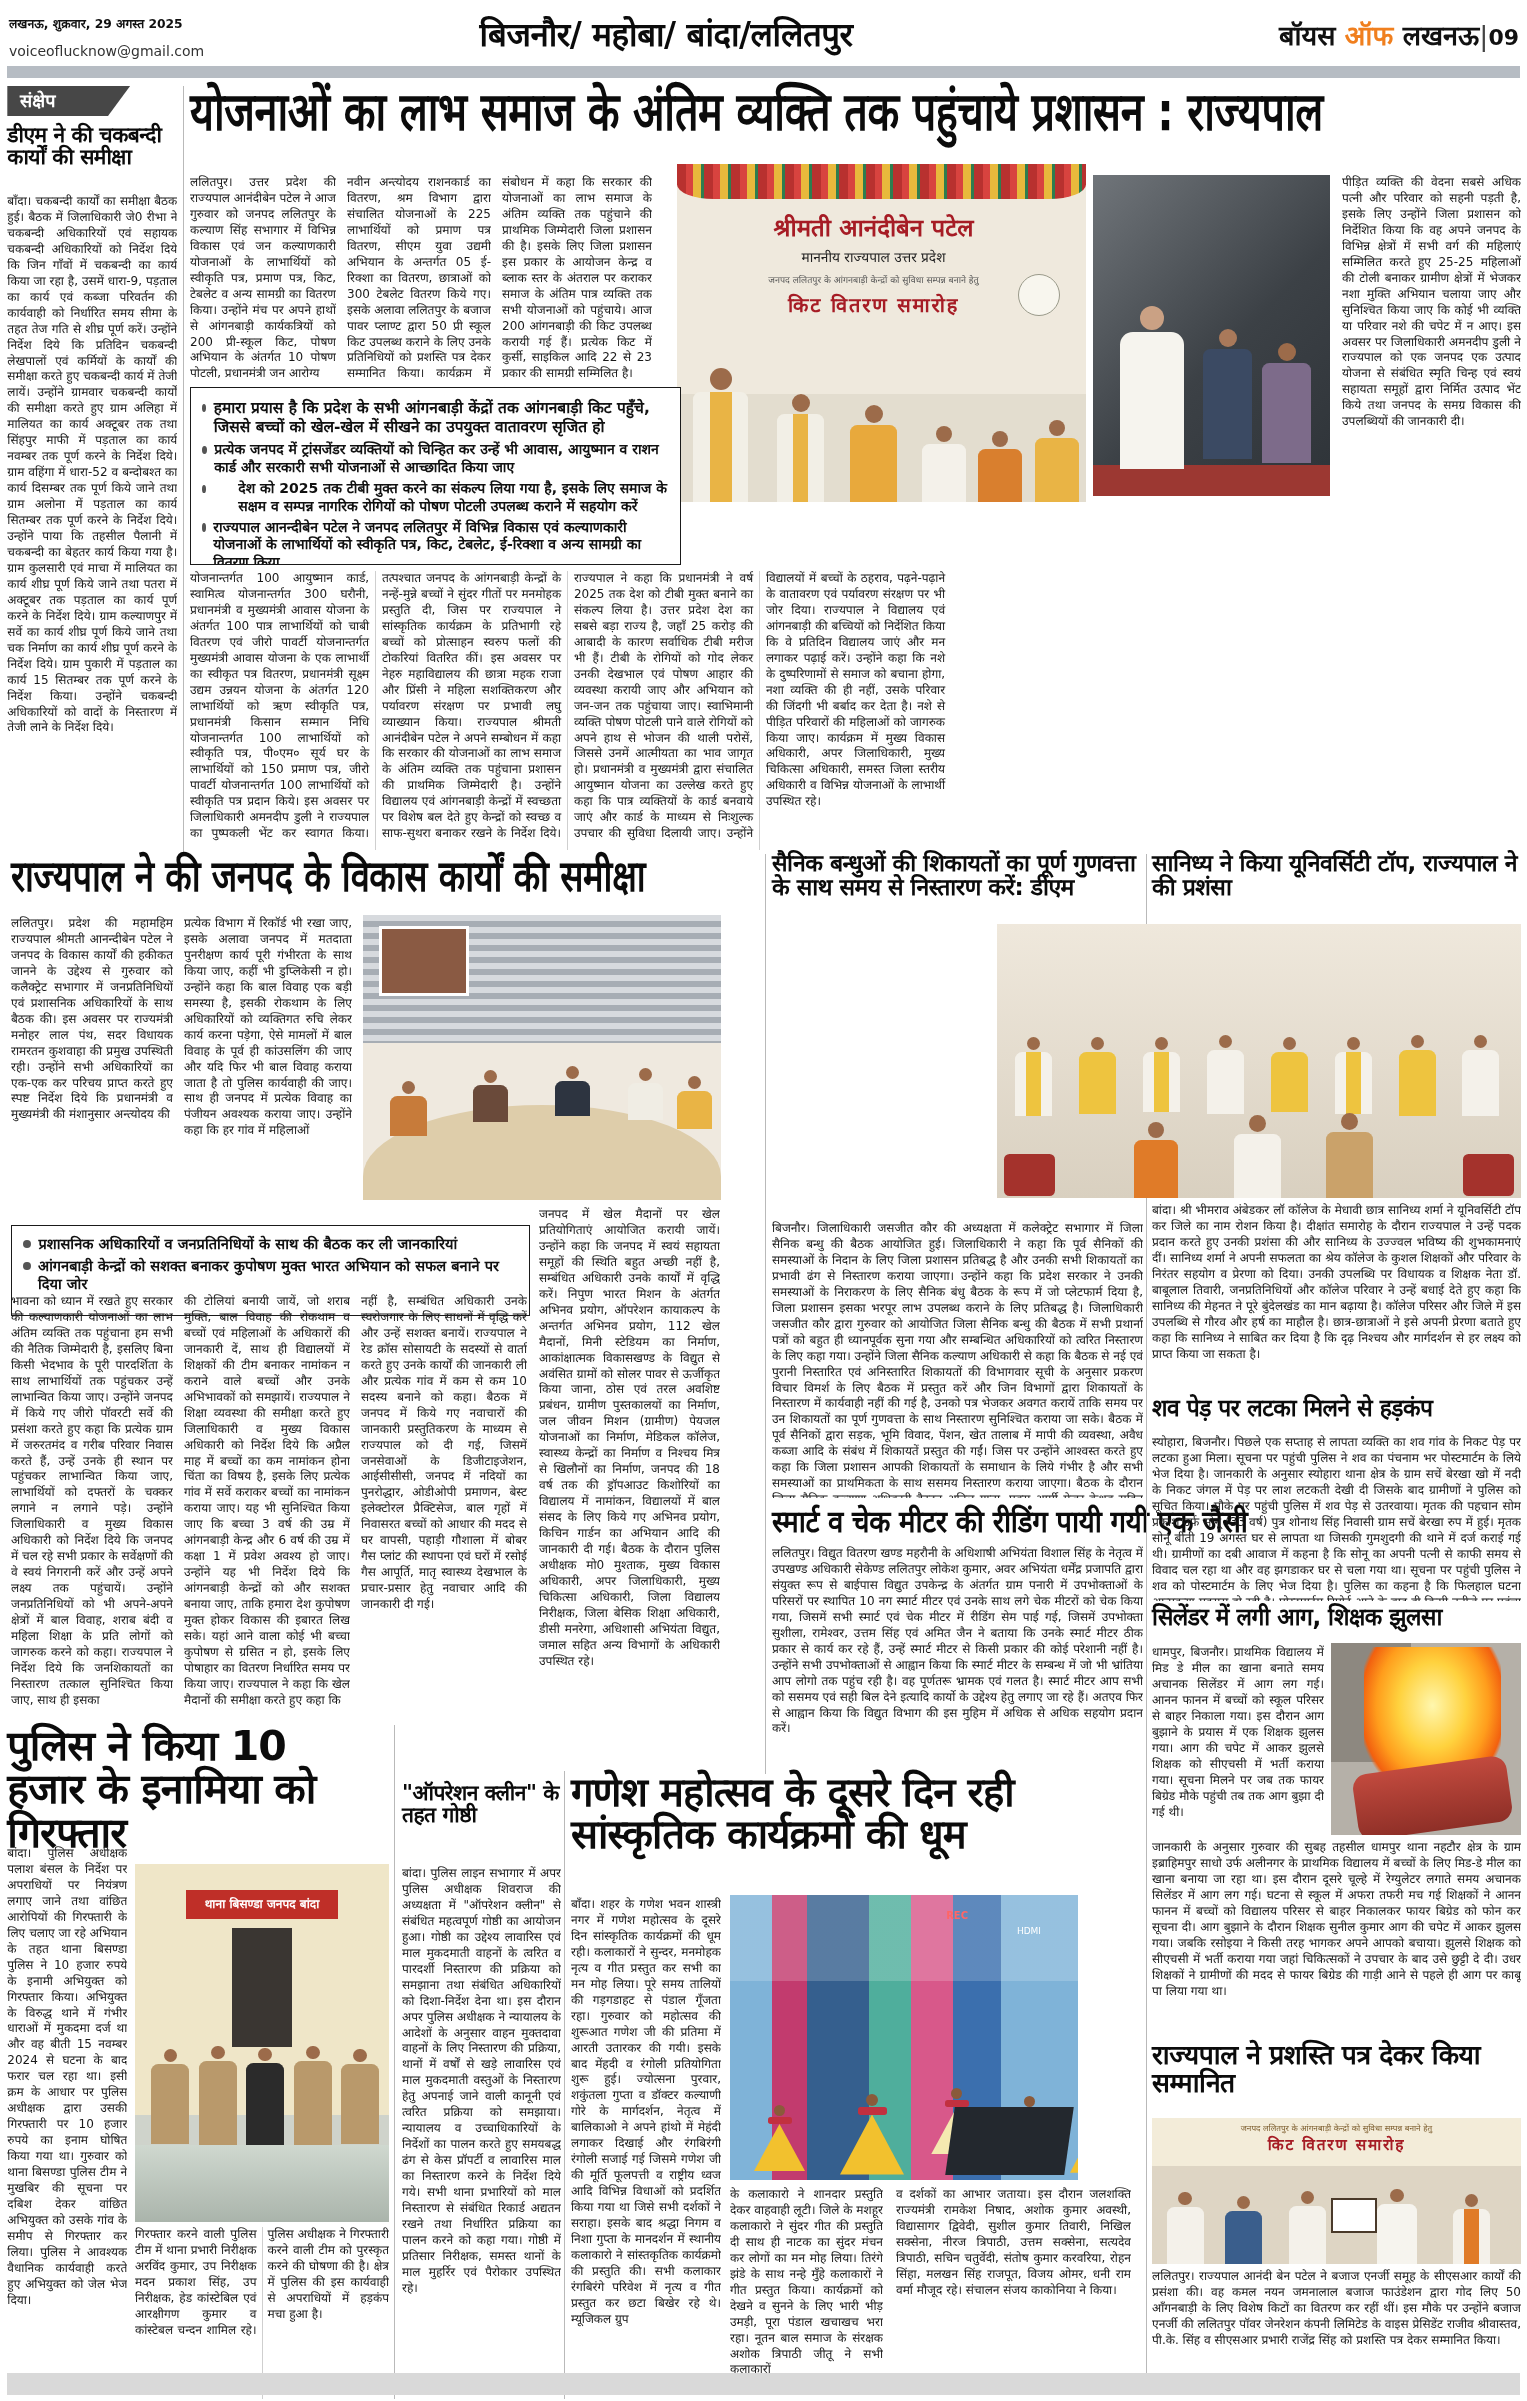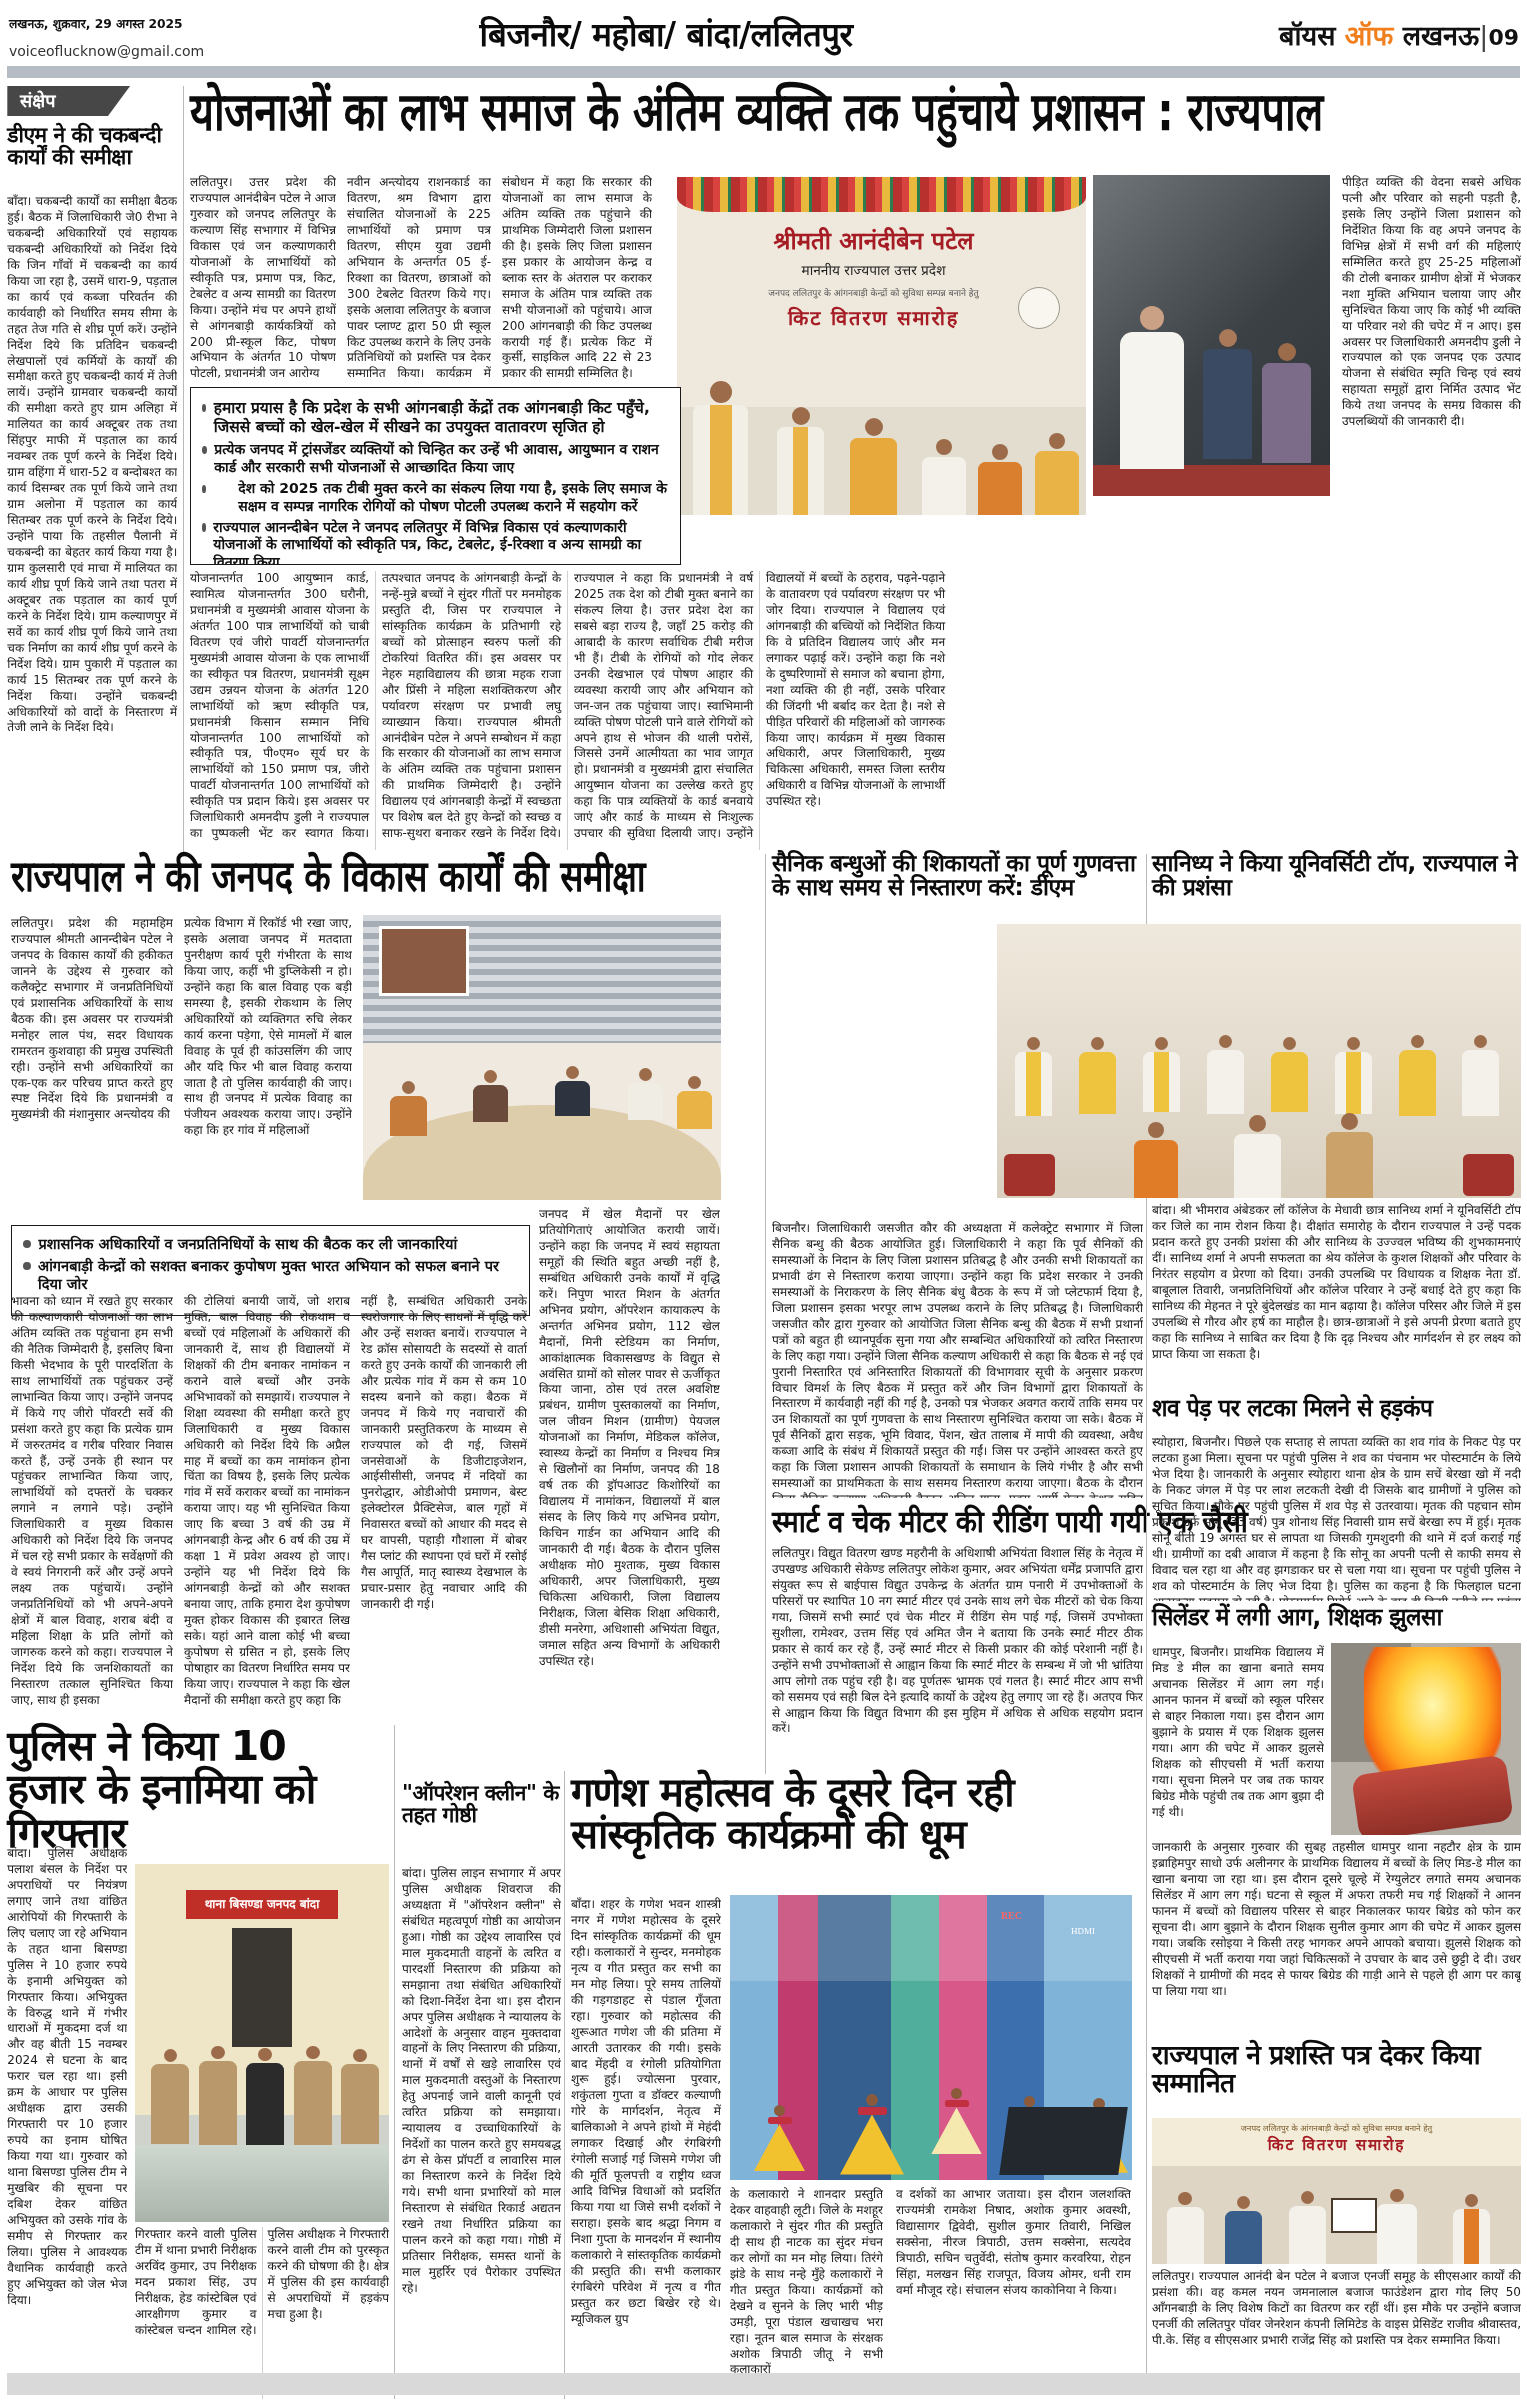--- a/index.html
+++ b/index.html
@@ -43,21 +43,21 @@
   <div class="abs bt" style="left:7.3px;top:194px;width:170px;height:660px;">बाँदा। चकबन्दी कार्यों का समीक्षा बैठक हुई। बैठक में जिलाधिकारी जे0 रीभा ने चकबन्दी अधिकारियों एवं सहायक चकबन्दी अधिकारियों को निर्देश दिये कि जिन गाँवों में चकबन्दी का कार्य किया जा रहा है, उसमें धारा-9, पड़ताल का कार्य एवं कब्जा परिवर्तन की कार्यवाही को निर्धारित समय सीमा के तहत तेज गति से शीघ्र पूर्ण करें। उन्होंने निर्देश दिये कि प्रतिदिन चकबन्दी लेखपालों एवं कर्मियों के कार्यों की समीक्षा करते हुए चकबन्दी कार्य में तेजी लायें। उन्होंने ग्रामवार चकबन्दी कार्यों की समीक्षा करते हुए ग्राम अलिहा में मालियत का कार्य अक्टूबर तक तथा सिंहपुर माफी में पड़ताल का कार्य नवम्बर तक पूर्ण करने के निर्देश दिये। ग्राम वहिंगा में धारा-52 व बन्दोबश्त का कार्य दिसम्बर तक पूर्ण किये जाने तथा ग्राम अलोना में पड़ताल का कार्य सितम्बर तक पूर्ण करने के निर्देश दिये। उन्होंने पाया कि तहसील पैलानी में चकबन्दी का बेहतर कार्य किया गया है। ग्राम कुलसारी एवं माचा में मालियत का कार्य शीघ्र पूर्ण किये जाने तथा पतरा में अक्टूबर तक पड़ताल का कार्य पूर्ण करने के निर्देश दिये। ग्राम कल्याणपुर में सर्वे का कार्य शीघ्र पूर्ण किये जाने तथा चक निर्माण का कार्य शीघ्र पूर्ण करने के निर्देश दिये। ग्राम पुकारी में पड़ताल का कार्य 15 सितम्बर तक पूर्ण करने के निर्देश किया। उन्होंने चकबन्दी अधिकारियों को वादों के निस्तारण में तेजी लाने के निर्देश दिये।</div>
   <div class="rule-v" style="left:183px;top:86px;height:768px;"></div>
 
   <div class="abs hl" style="left:190px;top:84px;width:1333px;height:80px;font-size:53px;">
     <span class="cond" style="transform:scaleX(0.78);">योजनाओं का लाभ समाज के अंतिम व्यक्ति तक पहुंचाये प्रशासन : राज्यपाल</span>
   </div>
   <div class="abs bt" style="left:190px;top:175px;width:146px;height:204px;">ललितपुर। उत्तर प्रदेश की राज्यपाल आनंदीबेन पटेल ने आज गुरुवार को जनपद ललितपुर के कल्याण सिंह सभागार में विभिन्न विकास एवं जन कल्याणकारी योजनाओं के लाभार्थियों को स्वीकृति पत्र, प्रमाण पत्र, किट, टेबलेट व अन्य सामग्री का वितरण किया। उन्होंने मंच पर अपने हाथों से आंगनबाड़ी कार्यकत्रियों को 200 प्री-स्कूल किट, पोषण अभियान के अंतर्गत 10 पोषण पोटली, प्रधानमंत्री जन आरोग्य</div>
   <div class="abs bt" style="left:347px;top:175px;width:144px;height:204px;">नवीन अन्त्योदय राशनकार्ड का वितरण, श्रम विभाग द्वारा संचालित योजनाओं के 225 लाभार्थियों को प्रमाण पत्र वितरण, सीएम युवा उद्यमी अभियान के अन्तर्गत 05 ई-रिक्शा का वितरण, छात्राओं को 300 टेबलेट वितरण किये गए। इसके अलावा ललितपुर के बजाज पावर प्लाण्ट द्वारा 50 प्री स्कूल किट उपलब्ध कराने के लिए उनके प्रतिनिधियों को प्रशस्ति पत्र देकर सम्मानित किया। कार्यक्रम में जिलाधिकारी</div>
   <div class="abs bt" style="left:502px;top:175px;width:150px;height:204px;">संबोधन में कहा कि सरकार की योजनाओं का लाभ समाज के अंतिम व्यक्ति तक पहुंचाने की प्राथमिक जिम्मेदारी जिला प्रशासन की है। इसके लिए जिला प्रशासन इस प्रकार के आयोजन केन्द्र व ब्लाक स्तर के अंतराल पर कराकर समाज के अंतिम पात्र व्यक्ति तक सभी योजनाओं को पहुंचाये। आज 200 आंगनबाड़ी की किट उपलब्ध करायी गई हैं। प्रत्येक किट में कुर्सी, साइकिल आदि 22 से 23 प्रकार की सामग्री सम्मिलित है।</div>
 
-  <div class="photo" style="left:677px;top:177px;width:409px;height:338px;background:linear-gradient(#efe9dd 0 68%,#e3ddcf 68% 100%);">
+  <div class="photo" style="left:677px;top:164px;width:409px;height:338px;background:linear-gradient(#efe9dd 0 68%,#e3ddcf 68% 100%);">
     <div class="abs" style="left:0;top:0;right:0;height:35px;background:repeating-linear-gradient(90deg,#b8312f 0 9px,#d8433f 9px 16.4px,#e8b93c 16.4px 24px,#2e7d4f 24px 27px);border-radius:0 0 37px 37px/0 0 14.6px 14.6px;"></div>
     <div class="abs" style="left:46px;top:46px;width:301px;text-align:center;">
       <div style="font-size:24px;font-weight:bold;color:#a61c25;">श्रीमती आनंदीबेन पटेल</div>
       <div style="font-size:13.7px;color:#222;margin-top:3.7px;">माननीय राज्यपाल उत्तर प्रदेश</div>
       <div style="font-size:9px;color:#555;margin-top:7.3px;">जनपद ललितपुर के आंगनबाड़ी केन्द्रों को सुविधा सम्पन्न बनाने हेतु</div>
       <div style="font-size:20px;font-weight:bold;color:#a61c25;margin-top:5.5px;letter-spacing:1.8px;">किट वितरण समारोह</div>
     </div>
     <div class="abs" style="right:25.6px;top:110px;width:40px;height:40px;border:1.8px solid #9a9a8a;border-radius:50%;background:#f8f6ee;"></div>
     <div class="fig" style="left:16.4px;bottom:0;width:55px;">
         <div class="head" style="width:22px;height:22px;"></div>
@@ -308,21 +308,21 @@
   </div>
   <div class="abs bt" style="left:135px;top:2227px;width:254px;height:172px;column-count:2;column-gap:11px;column-rule:0.9px solid #cfcfcf;">गिरफ्तार करने वाली पुलिस टीम में थाना प्रभारी निरीक्षक अरविंद कुमार, उप निरीक्षक मदन प्रकाश सिंह, उप निरीक्षक, हेड कांस्टेबिल एवं आरक्षीगण कुमार व कांस्टेबल चन्दन शामिल रहे। पुलिस अधीक्षक ने गिरफ्तारी करने वाली टीम को पुरस्कृत करने की घोषणा की है। क्षेत्र में पुलिस की इस कार्यवाही से अपराधियों में हड़कंप मचा हुआ है।</div>
 
   <div class="rule-v" style="left:394px;top:1725px;height:674px;"></div>
   <div class="abs hl" style="left:402px;top:1782px;width:159px;height:75px;font-size:21px;">"ऑपरेशन क्लीन" के तहत गोष्ठी</div>
   <div class="abs bt" style="left:402px;top:1866px;width:159px;height:533px;">बांदा। पुलिस लाइन सभागार में अपर पुलिस अधीक्षक शिवराज की अध्यक्षता में "ऑपरेशन क्लीन" से संबंधित महत्वपूर्ण गोष्ठी का आयोजन हुआ। गोष्ठी का उद्देश्य लावारिस एवं माल मुकदमाती वाहनों के त्वरित व पारदर्शी निस्तारण की प्रक्रिया को समझाना तथा संबंधित अधिकारियों को दिशा-निर्देश देना था। इस दौरान अपर पुलिस अधीक्षक ने न्यायालय के आदेशों के अनुसार वाहन मुक्तदावा वाहनों के लिए निस्तारण की प्रक्रिया, थानों में वर्षों से खड़े लावारिस एवं माल मुकदमाती वस्तुओं के निस्तारण हेतु अपनाई जाने वाली कानूनी एवं त्वरित प्रक्रिया को समझाया। न्यायालय व उच्चाधिकारियों के निर्देशों का पालन करते हुए समयबद्ध ढंग से केस प्रॉपर्टी व लावारिस माल का निस्तारण करने के निर्देश दिये गये। सभी थाना प्रभारियों को माल निस्तारण से संबंधित रिकार्ड अद्यतन रखने तथा निर्धारित प्रक्रिया का पालन करने को कहा गया। गोष्ठी में प्रतिसार निरीक्षक, समस्त थानों के माल मुहर्रिर एवं पैरोकार उपस्थित रहे।</div>
 
   <div class="rule-v" style="left:564px;top:1771px;height:628px;"></div>
   <div class="abs hl" style="left:571px;top:1771px;width:562px;height:115px;font-size:40px;letter-spacing:-0.9px;">गणेश महोत्सव के दूसरे दिन रही सांस्कृतिक कार्यक्रमों की धूम</div>
   <div class="abs bt" style="left:571px;top:1897px;width:150px;height:502px;">बाँदा। शहर के गणेश भवन शास्त्री नगर में गणेश महोत्सव के दूसरे दिन सांस्कृतिक कार्यक्रमों की धूम रही। कलाकारों ने सुन्दर, मनमोहक नृत्य व गीत प्रस्तुत कर सभी का मन मोह लिया। पूरे समय तालियों की गड़गडाहट से पंडाल गूँजता रहा। गुरुवार को महोत्सव की शुरूआत गणेश जी की प्रतिमा में आरती उतारकर की गयी। इसके बाद मेंहदी व रंगोली प्रतियोगिता शुरू हुई। ज्योत्सना पुरवार, शकुंतला गुप्ता व डॉक्टर कल्याणी गोरे के मार्गदर्शन, नेतृत्व में बालिकाओ ने अपने हांथो में मेहंदी लगाकर दिखाई और रंगबिरंगी रंगोली सजाई गई जिसमे गणेश जी की मूर्ति फूलपत्ती व राष्ट्रीय ध्वज आदि विभिन्न विधाओं को प्रदर्शित किया गया था जिसे सभी दर्शकों ने सराहा। इसके बाद श्रद्धा निगम व निशा गुप्ता के मानदर्शन में स्थानीय कलाकारो ने सांस्तकृतिक कार्यक्रमो की प्रस्तुति की। सभी कलाकार रंगबिरंगे परिवेश में नृत्य व गीत प्रस्तुत कर छटा बिखेर रहे थे। म्यूजिकल ग्रुप</div>
-  <div class="photo" style="left:730px;top:1895px;width:402px;height:285px;background:linear-gradient(180deg,rgba(255,255,255,0.18) 0 30%,rgba(0,0,0,0) 30%),linear-gradient(90deg,#7fb3d8 0 12%,#c23b6e 12% 22%,#355f8e 22% 40%,#4fae9c 40% 52%,#d8588a 52% 64%,#3b6fae 64% 78%,#7fb3d8 78% 100%);font-family:Liberation Serif, serif;">
+  <div class="photo" style="left:730px;top:1895px;width:348px;height:285px;background:linear-gradient(180deg,rgba(255,255,255,0.18) 0 30%,rgba(0,0,0,0) 30%),linear-gradient(90deg,#7fb3d8 0 12%,#c23b6e 12% 22%,#355f8e 22% 40%,#4fae9c 40% 52%,#d8588a 52% 64%,#3b6fae 64% 78%,#7fb3d8 78% 100%);">
     <div class="abs" style="right:110px;top:14.6px;color:#ff6666;font-size:10px;font-weight:bold;">REC</div>
     <div class="abs" style="right:37px;top:31px;color:#ffffff;font-size:9px;">HDMI</div>
     <div class="dancer" style="left:24px;bottom:9px;">
         <div class="head"></div>
         <div class="scarf"></div>
         <div class="skirt"></div>
       </div>
     <div class="dancer" style="left:110px;bottom:5.5px;width:64px;">
         <div class="head" style="width:12.8px;height:12.8px;"></div>
         <div class="scarf" style="width:29px;"></div>

